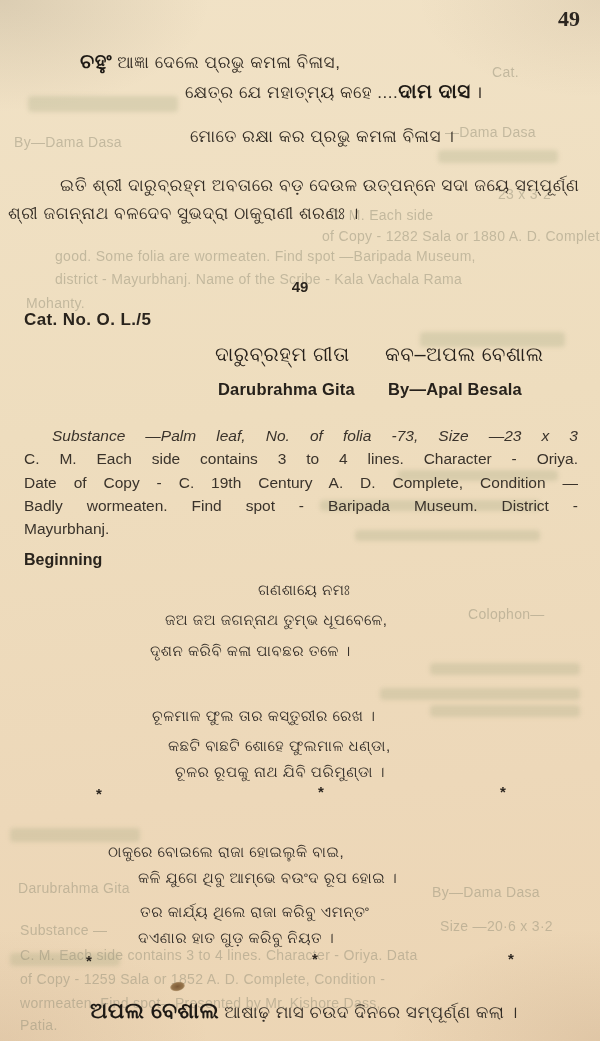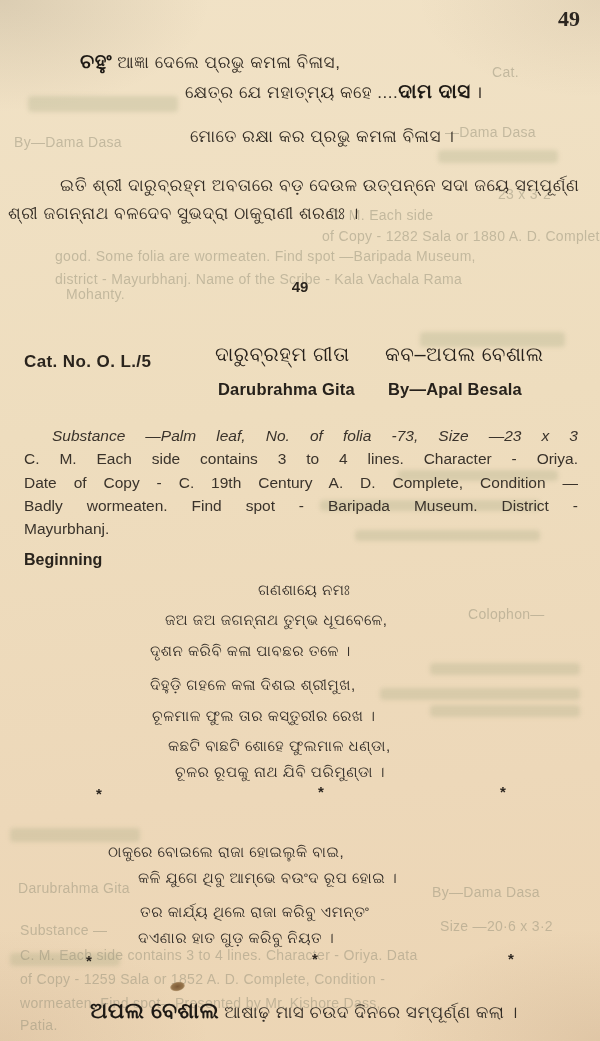--- a/index.html
+++ b/index.html
@@ -13,21 +13,21 @@
       radial-gradient(ellipse 300px 160px at 0% 100%, rgba(150,110,80,0.12), rgba(150,110,80,0) 70%),
       linear-gradient(175deg, #f1e2c6 0%, #eeddbe 40%, #edd8b9 75%, #ecd5b4 100%);
     overflow:hidden;
     font-family:"Liberation Sans","DejaVu Sans",sans-serif;
     color:#332c24;
   }
   .abs{position:absolute;white-space:nowrap;}
   .odia{font-size:17px;letter-spacing:0.5px;}
   .big-bold{font-weight:bold;font-size:20px;color:#1e1a15;}
   .serifnum{font-family:"Liberation Serif","DejaVu Serif",serif;font-weight:bold;font-size:22px;color:#2c2620;}
-  .catno{font-weight:bold;font-size:17px;color:#2a241d;letter-spacing:0.4px;margin-top:42px;}
+  .catno{font-weight:bold;font-size:17px;color:#2a241d;letter-spacing:0.4px;}
   .entry-title-odia{font-size:20px;letter-spacing:0.5px;color:#26201a;}
   .entry-title-en{font-weight:bold;font-size:16.5px;color:#26211b;letter-spacing:0.2px;}
   .desc{
     position:absolute;left:24px;right:22px;top:424px;
     font-size:15.5px;line-height:23.3px;color:#3a332b;
   }
   .desc .jline{text-align:justify;text-align-last:justify;}
   .desc .firstline{padding-left:28px;font-style:italic;}
   .desc .lastline{text-align-last:left;}
   .beginning{font-weight:bold;font-size:16px;color:#2a241d;}
@@ -69,21 +69,21 @@
   <div class="smudge" style="left:10px;top:953px;width:110px;height:13px;"></div>
 
   <div class="bleed bleed-en" style="left:492px;top:64px;">Cat.</div>
   <div class="bleed bleed-en" style="left:445px;top:124px;">—Dama Dasa</div>
   <div class="bleed bleed-en" style="left:14px;top:134px;">By—Dama Dasa</div>
   <div class="bleed bleed-en" style="left:498px;top:186px;">23 x 3·2</div>
   <div class="bleed bleed-en" style="left:330px;top:207px;">C. M. Each side</div>
   <div class="bleed bleed-en" style="left:322px;top:228px;">of Copy - 1282 Sala or 1880 A. D. Complete, Condition - Not so</div>
   <div class="bleed bleed-en" style="left:55px;top:248px;">good. Some folia are wormeaten. Find spot —Baripada Museum,</div>
   <div class="bleed bleed-en" style="left:55px;top:271px;">district - Mayurbhanj. Name of the Scribe - Kala Vachala Rama</div>
-  <div class="bleed bleed-en" style="left:26px;top:286px;margin-left:40px;">Mohanty.</div>
+  <div class="bleed bleed-en" style="left:26px;top:295px;">Mohanty.</div>
   <div class="bleed bleed-en" style="left:468px;top:606px;">Colophon—</div>
   <div class="bleed bleed-en" style="left:18px;top:880px;">Darubrahma Gita</div>
   <div class="bleed bleed-en" style="left:432px;top:884px;">By—Dama Dasa</div>
   <div class="bleed bleed-en" style="left:20px;top:922px;">Substance —</div>
   <div class="bleed bleed-en" style="left:440px;top:918px;">Size —20·6 x 3·2</div>
   <div class="bleed bleed-en" style="left:20px;top:947px;">C. M. Each side contains 3 to 4 lines. Character - Oriya. Data</div>
   <div class="bleed bleed-en" style="left:20px;top:971px;">of Copy - 1259 Sala or 1852 A. D. Complete, Condition -</div>
   <div class="bleed bleed-en" style="left:20px;top:995px;">wormeaten. Find spot—Presented by Mr. Kishore Dass,</div>
   <div class="bleed bleed-en" style="left:20px;top:1017px;">Patia.</div>
 
@@ -117,21 +117,20 @@
     <div class="jline">Badly wormeaten. Find spot - Baripada Museum. District -</div>
     <div class="jline lastline">Mayurbhanj.</div>
   </div>
 
   <div class="abs beginning" style="left:24px;top:551px;">Beginning</div>
 
   <div class="abs verse" style="left:258px;top:581px;">ଗଣଶାୟେ ନମଃ</div>
 
   <div class="abs verse" style="left:165px;top:611px;">ଜଅ ଜଅ ଜଗନ୍ନାଥ ତୁମ୍ଭ ଧୂପବେଳେ,</div>
   <div class="abs verse" style="left:150px;top:642px;">ଦୃଶନ କରିବି କଳା ପାବଛର ତଳେ ।</div>
-  <div class="abs verse" style="left:150px;top:676px;">ଦିହୁଡ଼ି ଗହଳେ କଳା ଦିଶଇ ଶ୍ରୀମୁଖ,</div>
   <div class="abs verse" style="left:152px;top:707px;">ଚୂଳମାଳ ଫୁଲ ତାର କସ୍ତୁରୀର ରେଖ ।</div>
   <div class="abs verse" style="left:168px;top:737px;">କଛଟି ବାଛଟି ଶୋହେ ଫୁଲମାଳ ଧଣ୍ଡା,</div>
   <div class="abs verse" style="left:175px;top:763px;">ଚୂଳର ରୂପକୁ ନାଥ ଯିବି ପରିମୁଣ୍ଡା ।</div>
 
   <div>
     <span class="abs star" style="left:96px;top:785px;">*</span>
     <span class="abs star" style="left:318px;top:783px;">*</span>
     <span class="abs star" style="left:500px;top:783px;">*</span>
   </div>
 

